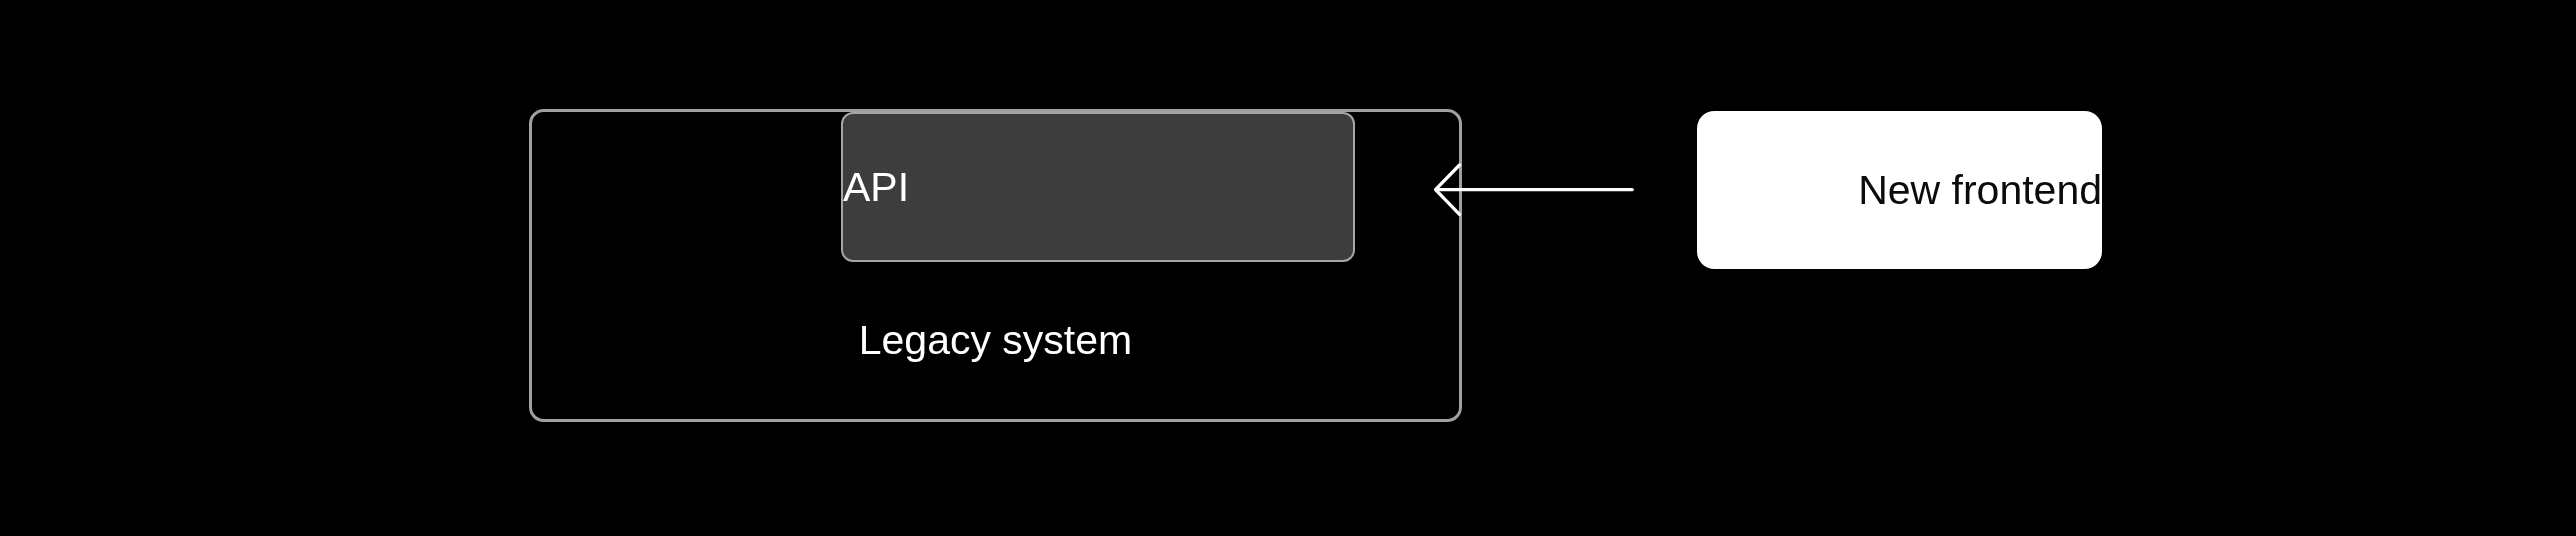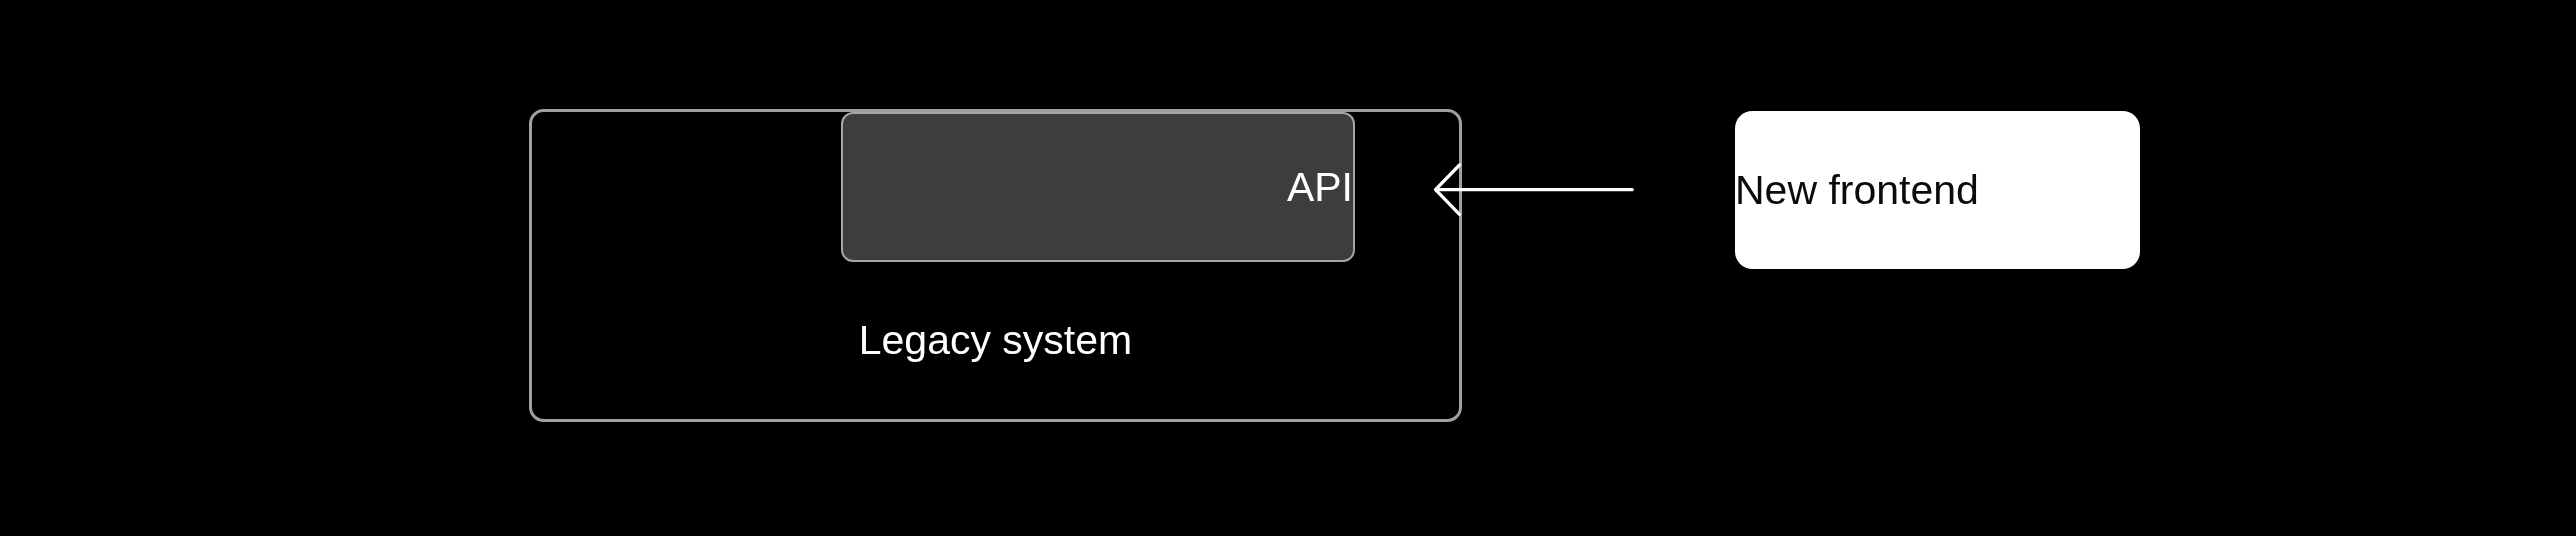--- a/index.html
+++ b/index.html
@@ -74,21 +74,21 @@
     left: 841px;
     top: 112px;
     width: 514px;
     height: 150px;
     box-sizing: border-box;
     background: #3d3d3d;
     border: 2.7px solid #a5a5a5;
     border-radius: 12px;
     display: flex;
     align-items: center;
-    justify-content: flex-end;
+    justify-content: flex-start;
   }
   .api-label {
     color: #ffffff;
     font-size: 41px;
     line-height: 1;
   }
 
   
   .arrow-svg {
     position: absolute;
@@ -103,22 +103,21 @@
     position: absolute;
     left: 1697px;
     top: 111px;
     width: 405px;
     height: 158px;
     box-sizing: border-box;
     background: #ffffff;
     border-radius: 17.4px;
     display: flex;
     align-items: center;
-    justify-content: flex-start;
-    margin-left: 38px;
+    justify-content: flex-end;
   }
   .new-frontend-label {
     color: #0b0b0b;
     font-size: 41px;
     line-height: 1;
     white-space: nowrap;
   }
 </style>
 </head>
 <body>

